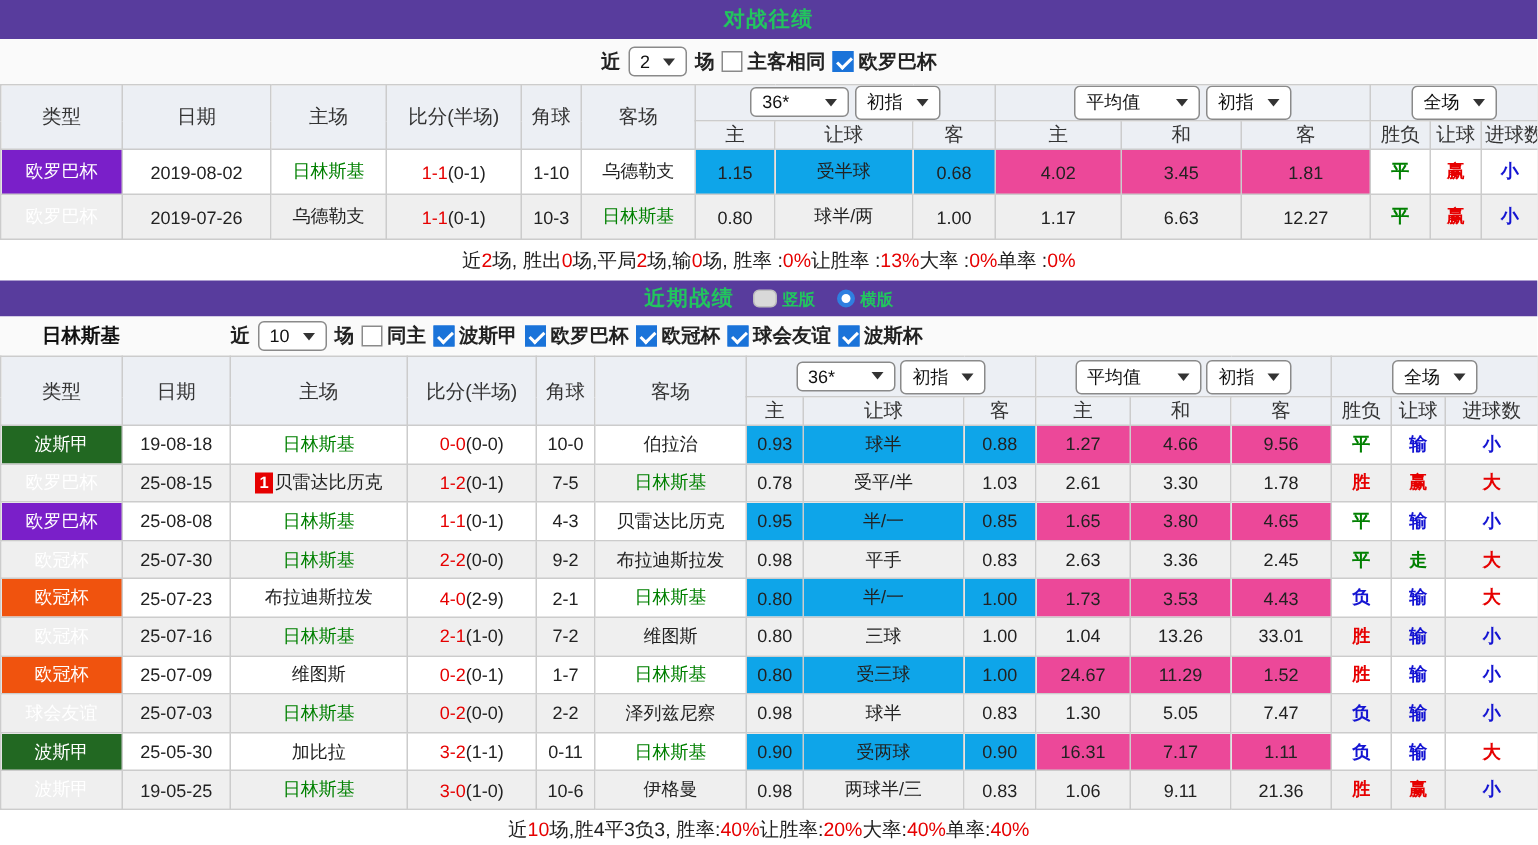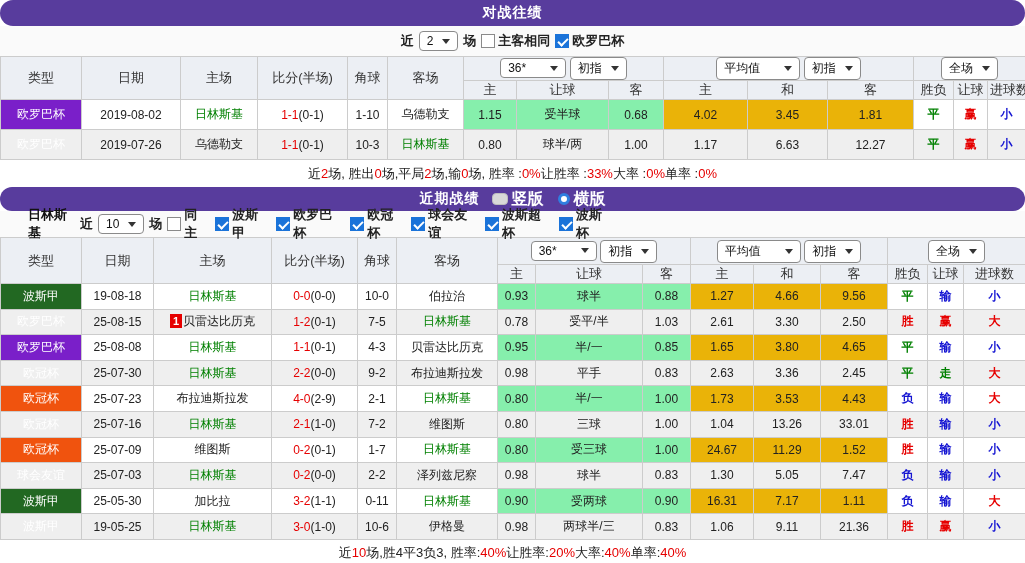--- a/index.html
+++ b/index.html
@@ -4,26 +4,26 @@
 <style>
   * { box-sizing: border-box; }
   html,body { margin:0; padding:0; }
   body {
     width:1025px; height:563px; overflow:hidden;
     background:#fff; font-family:"Liberation Sans", sans-serif;
     color:#222;
   }
   
   .bar {
-    background:#583C9D; color:#ffffff; font-weight:bold; font-size:14px;
-    display:flex; align-items:center; justify-content:center; letter-spacing:1px;border-radius:13px;
+    background:#583C9D; color:#22c55e; font-weight:bold; font-size:14px;
+    display:flex; align-items:center; justify-content:center; letter-spacing:1px;
   }
   .bar1 { height:26px; }
   .bar2 { height:24px; gap:12px; }
-  .radio-group { display:flex; align-items:center; gap:14px; font-weight:bold; font-size:16px; letter-spacing:0; }
+  .radio-group { display:flex; align-items:center; gap:14px; font-weight:bold; font-size:11px; letter-spacing:0; }
   .radio-item { display:flex; align-items:center; gap:4px; cursor:pointer; }
   .radio { width:12px; height:12px; border-radius:50%; background:#fff; }
   .radio.sel { background:#d9d9d9; border:1px solid #bdbdbd; }
   .radio.unsel { background:#fff; border:3px solid #2F7FE0; }
   
   .controls { display:flex; align-items:center; font-size:13px; background:#fafafa; }
   .controls1 { height:30px; justify-content:center; gap:5px; }
   .controls2 { height:26px; padding-left:28px; }
   .ctrl-group { display:flex; align-items:center; gap:5px; }
   .controls2 .ctrl-group { margin-left:auto; margin-right:205px; }
@@ -46,22 +46,22 @@
   }
   
   table { border-collapse:collapse; table-layout:fixed; width:1025px; text-align:center; font-size:12px; }
   td { border:1px solid #ccc; padding:0 2px; overflow:hidden; white-space:nowrap; }
   thead td { background:#ECEFF4; color:#333; font-size:13px; }
   .sel-row td { height:24px; }
   .sub-row td { height:19px; }
   .t1-body tr { height:30px; }
   .t2-body tr { height:25.6px; }
   tbody tr:nth-child(even) td { background:#EFEFEF; }
-  td.cream { background:#86efac; }
-  td.blue  { background:#eab308; }
+  td.cream { background:#0ea5e9; }
+  td.blue  { background:#ec4899; }
   td.lg-purple { background:#7A1FC9; color:#fff; }
   td.lg-green  { background:#226822; color:#fff; }
   td.lg-orange { background:#F0530E; color:#fff; }
   td.lg-teal   { background:#2AA7A7; color:#fff; }
   .t-r { color:#E60000; }
   .t-g { color:#008000; }
   .t-b { color:#1414D2; }
   .t-k { color:#222; }
   .res { font-weight:bold; }
   .num-badge {
@@ -207,21 +207,21 @@
     <span class="t-r">2</span>
     <span class="t-k"> 场, 胜出 </span>
     <span class="t-r">0</span>
     <span class="t-k"> 场,平局 </span>
     <span class="t-r">2</span>
     <span class="t-k"> 场,输 </span>
     <span class="t-r">0</span>
     <span class="t-k"> 场, 胜率 : </span>
     <span class="t-r">0%</span>
     <span class="t-k"> 让胜率 : </span>
-    <span class="t-r">33%</span>
+    <span class="t-r">13%</span>
     <span class="t-k"> 大率 : </span>
     <span class="t-r">0%</span>
     <span class="t-k"> 单率 : </span>
     <span class="t-r">0%</span>
   </div>
 
 <div class="bar bar2">
   <span>近期战绩</span>
   <span class="radio-group">
     <span class="radio-item">
@@ -260,24 +260,20 @@
         <span class="cb-item">
           <span class="cb on"></span>
           <span>欧冠杯</span>
         </span>
         <span class="cb-item">
           <span class="cb on"></span>
           <span>球会友谊</span>
         </span>
         <span class="cb-item">
           <span class="cb on"></span>
-          <span>波斯超杯</span>
-        </span>
-        <span class="cb-item">
-          <span class="cb on"></span>
           <span>波斯杯</span>
         </span>
       </span>
   </span>
 </div>
 
 <table>
   <colgroup>
     <col style="width:81px">
       <col style="width:72px">
@@ -365,21 +361,21 @@
         <td>25-08-15</td>
         <td><span class="num-badge">1</span><span class="t-k">贝雷达比历克</span></td>
         <td><span class="t-r">1-2</span><span class="t-k">(0-1)</span></td>
         <td>7-5</td>
         <td><span class="t-g">日林斯基</span></td>
         <td class="cream">0.78</td>
         <td class="cream">受平/半</td>
         <td class="cream">1.03</td>
         <td class="blue">2.61</td>
         <td class="blue">3.30</td>
-        <td class="blue">2.50</td>
+        <td class="blue">1.78</td>
         <td class="res t-r">胜</td>
         <td class="res t-r">赢</td>
         <td class="res t-r">大</td>
       </tr>
       <tr>
         <td class="lg-purple">欧罗巴杯</td>
         <td>25-08-08</td>
         <td><span class="t-g">日林斯基</span></td>
         <td><span class="t-r">1-1</span><span class="t-k">(0-1)</span></td>
         <td>4-3</td>

